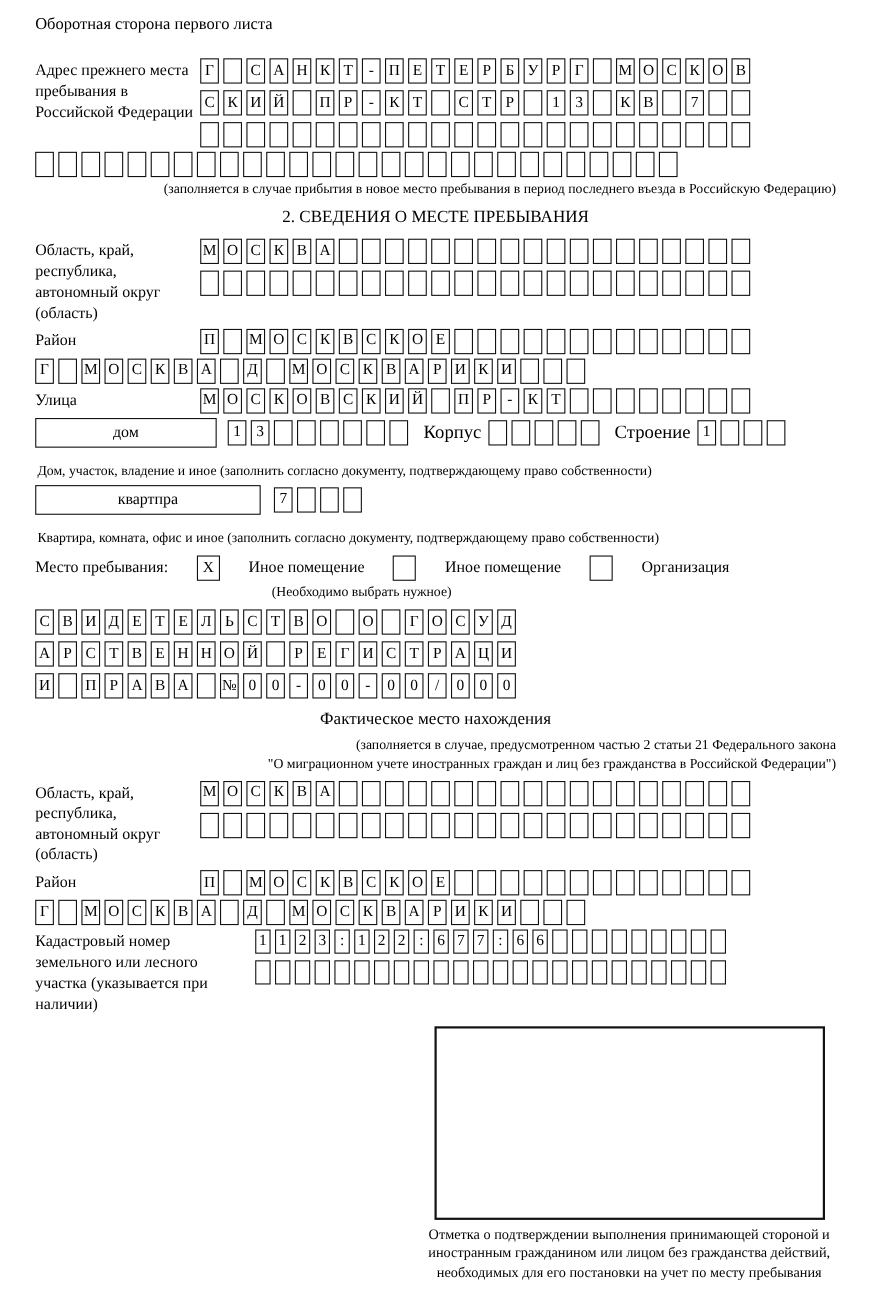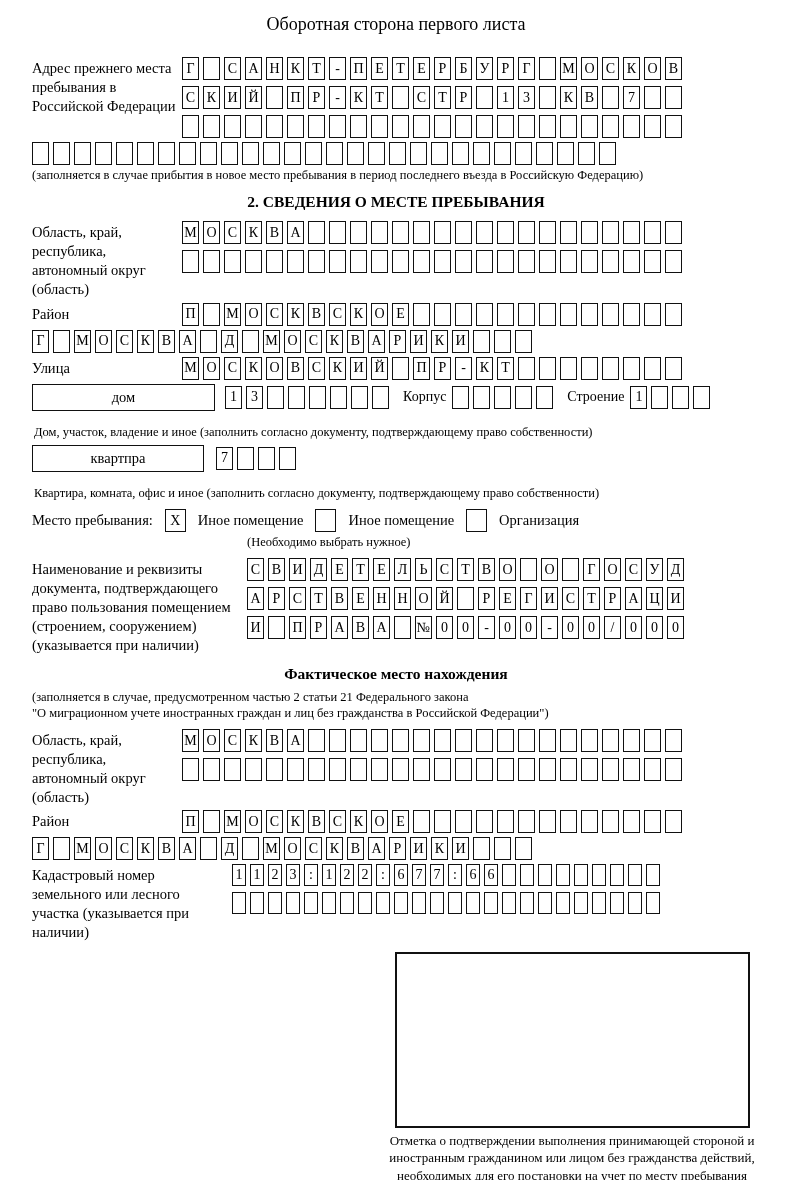--- a/index.html
+++ b/index.html
@@ -2,45 +2,45 @@
 <html><head>
 <meta charset="utf-8">
 <style>
   *{box-sizing:border-box;margin:0;padding:0}
   html,body{background:#fff}
   body{
     width:800px;height:1180px;overflow:hidden;
     font-family:"Liberation Serif","DejaVu Serif",serif;color:#000;
     padding:14px 40px 0 32px;position:relative;
   }
-  .hdr{text-align:center;font-size:18px;margin-bottom:22px}
+  .hdr{text-align:left;font-size:15px;margin-bottom:22px}
   .frow{display:flex;align-items:flex-start;margin-bottom:4px}
   .flabel{flex:0 0 150px;font-size:14.5px;line-height:1.3;padding:2px 6px 0 0}
   .flabel.wide{flex:0 0 172px}
   .flabel.doc{flex:0 0 215px}
   .flabel.kad{flex:0 0 200px;}
   .grid-col{display:flex;flex-direction:column;gap:6px}
   .boxes{display:flex;gap:4px}
   .cbox{
     flex:none;width:17px;height:23px;border:1.8px solid #111;
     display:flex;align-items:center;justify-content:center;
     font-size:14px;line-height:1;background:#fff;
   }
   .sm .cbox{width:14px;height:22px}
   .note{font-size:12.5px;line-height:1.3}
-  .center{text-align:left}
-  .sec-title{text-align:center;font-weight:bold;font-size:15.5px;margin:10px 0 10px}
+  .center{text-align:right}
+  .sec-title{text-align:center;font-weight:normal;font-size:15.5px;margin:10px 0 10px}
   .labelbox{
     border:1.8px solid #111;height:27px;display:flex;align-items:center;
     justify-content:center;font-size:14.5px;flex:none;
   }
-  .inlinegap{margin:0 6px 0 14px;font-size:14px;padding-top:4px}
+  .inlinegap{margin:0 6px 0 14px;font-size:17px;padding-top:4px}
   .chk{flex:none;width:21px;height:23px;border:1.8px solid #111;display:flex;
     align-items:center;justify-content:center;font-size:14px}
-  .mesto{display:flex;align-items:center;gap:12px;margin:8px 0 2px}
+  .mesto{display:flex;align-items:center;gap:26px;margin:8px 0 2px}
   .mesto .lbl{font-size:14.5px}
   .stamp-box{margin-left:363px;width:355px;height:176px;border:2px solid #111;margin-top:10px}
   .stamp-note{margin-left:330px;width:420px;text-align:center;font-size:13px;line-height:1.35;margin-top:4px}
   .mb8{margin-bottom:8px}
   .mb2{margin-bottom:2px}
   .caption-left{margin:13px 0 5px 2px}
 </style>
 </head>
 <body>
 
@@ -304,21 +304,21 @@
       <span class="cbox"></span>
       <span class="cbox"></span>
       <span class="cbox"></span>
       <span class="cbox"></span>
       <span class="cbox"></span>
       <span class="cbox"></span>
     </div>
 </div>
 
 <div class="frow" style="align-items:center">
-  <div class="labelbox" style="width:183px;margin-right:10px">дом</div>
+  <div class="labelbox" style="width:165px;margin-right:10px">дом</div>
   <div class="boxes">
       <span class="cbox">1</span>
       <span class="cbox">3</span>
       <span class="cbox"></span>
       <span class="cbox"></span>
       <span class="cbox"></span>
       <span class="cbox"></span>
       <span class="cbox"></span>
       <span class="cbox"></span>
     </div>
@@ -334,21 +334,21 @@
   <div class="boxes">
       <span class="cbox">1</span>
       <span class="cbox"></span>
       <span class="cbox"></span>
       <span class="cbox"></span>
     </div>
 </div>
 <div class="note caption-left">Дом, участок, владение и иное (заполнить согласно документу, подтверждающему право собственности)</div>
 
 <div class="frow" style="align-items:center">
-  <div class="labelbox" style="width:172px;margin-right:12px">квартпра</div>
+  <div class="labelbox" style="width:205px;margin-right:12px">квартпра</div>
   <div class="boxes">
       <span class="cbox">7</span>
       <span class="cbox"></span>
       <span class="cbox"></span>
       <span class="cbox"></span>
     </div>
 </div>
 <div class="note caption-left">Квартира, комната, офис и иное (заполнить согласно документу, подтверждающему право собственности)</div>
 
 <div class="mesto">
@@ -356,21 +356,20 @@
   <span class="chk">X</span>
   <span class="lbl">Иное помещение</span>
   <span class="chk"></span>
   <span class="lbl">Иное помещение</span>
   <span class="chk"></span>
   <span class="lbl">Организация</span>
 </div>
 <div class="note" style="margin:0 0 8px 215px">(Необходимо выбрать нужное)</div>
 
 <div class="frow mb8">
-  <div class="flabel doc">Наименование и реквизиты документа, подтверждающего право пользования помещением (строением, сооружением) (указывается при наличии)</div>
   <div class="grid-col">
     <div class="boxes">
         <span class="cbox">С</span>
         <span class="cbox">В</span>
         <span class="cbox">И</span>
         <span class="cbox">Д</span>
         <span class="cbox">Е</span>
         <span class="cbox">Т</span>
         <span class="cbox">Е</span>
         <span class="cbox">Л</span>

